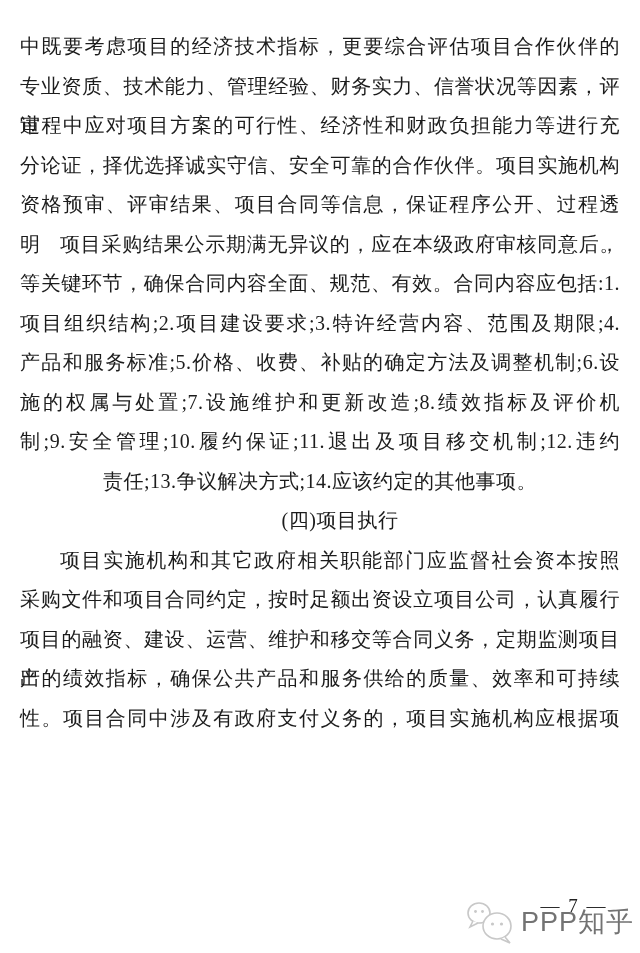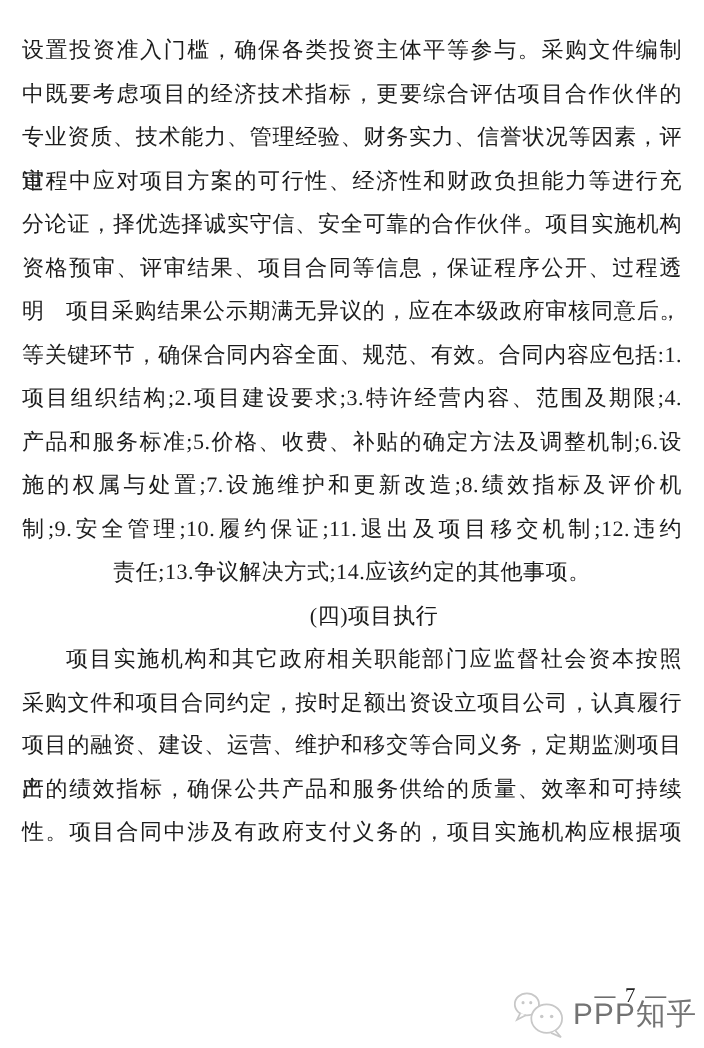--- a/index.html
+++ b/index.html
@@ -64,21 +64,20 @@
   }
   .watermark svg { display: block; margin-right: 2px; }
 </style>
 </head>
 <body>
 
 <div class="page" style="background: rgb(255, 255, 255);">
 
   <div class="content" style="color: rgb(28, 28, 28);">
 
-  <div class="line full">设置投资准入门槛，确保各类投资主体平等参与。采购文件编制</div>
       <div class="line full">中既要考虑项目的经济技术指标，更要综合评估项目合作伙伴的</div>
       <div class="line full">专业资质、技术能力、管理经验、财务实力、信誉状况等因素，评审</div>
       <div class="line full">过程中应对项目方案的可行性、经济性和财政负担能力等进行充</div>
       <div class="line full">分论证，择优选择诚实守信、安全可靠的合作伙伴。项目实施机构</div>
       <div class="line full">资格预审、评审结果、项目合同等信息，保证程序公开、过程透明。</div>
       <div class="line full indent">项目采购结果公示期满无异议的，应在本级政府审核同意后，</div>
       <div class="line full">等关键环节，确保合同内容全面、规范、有效。合同内容应包括:1.</div>
       <div class="line full">项目组织结构;2.项目建设要求;3.特许经营内容、范围及期限;4.</div>
       <div class="line full">产品和服务标准;5.价格、收费、补贴的确定方法及调整机制;6.设</div>
       <div class="line full">施的权属与处置;7.设施维护和更新改造;8.绩效指标及评价机</div>

